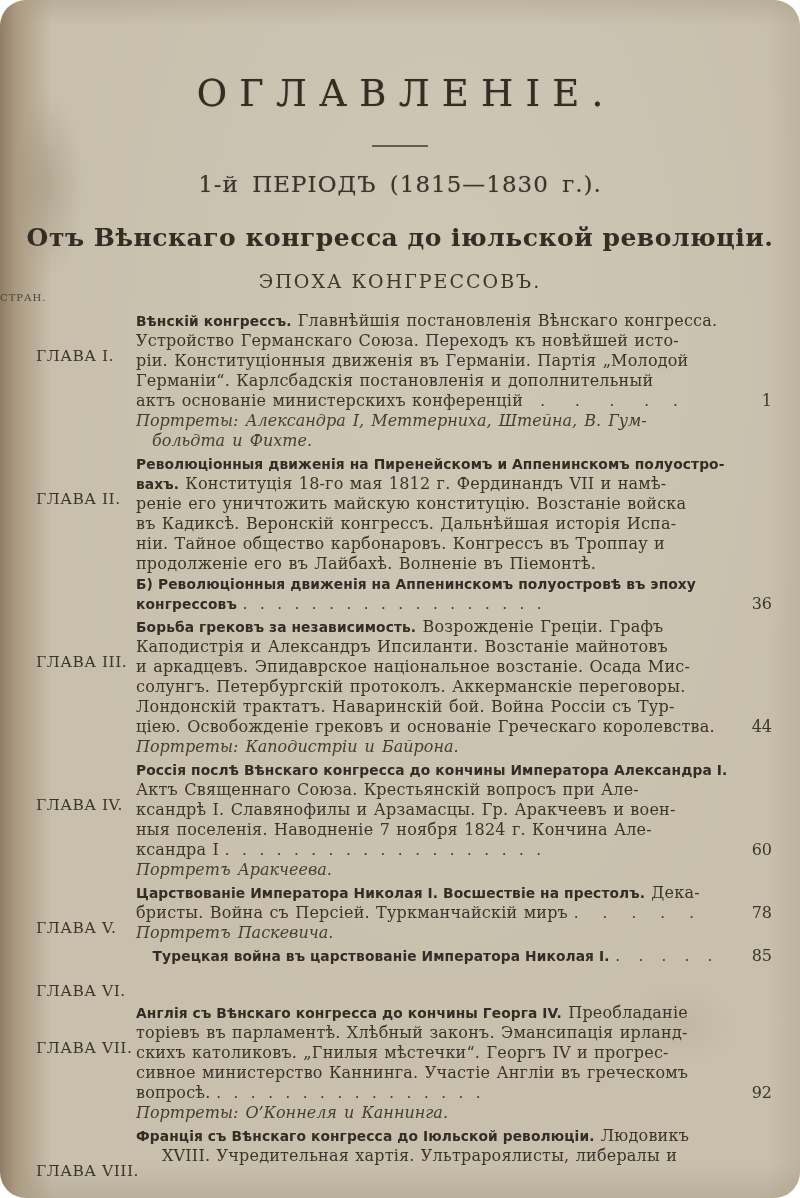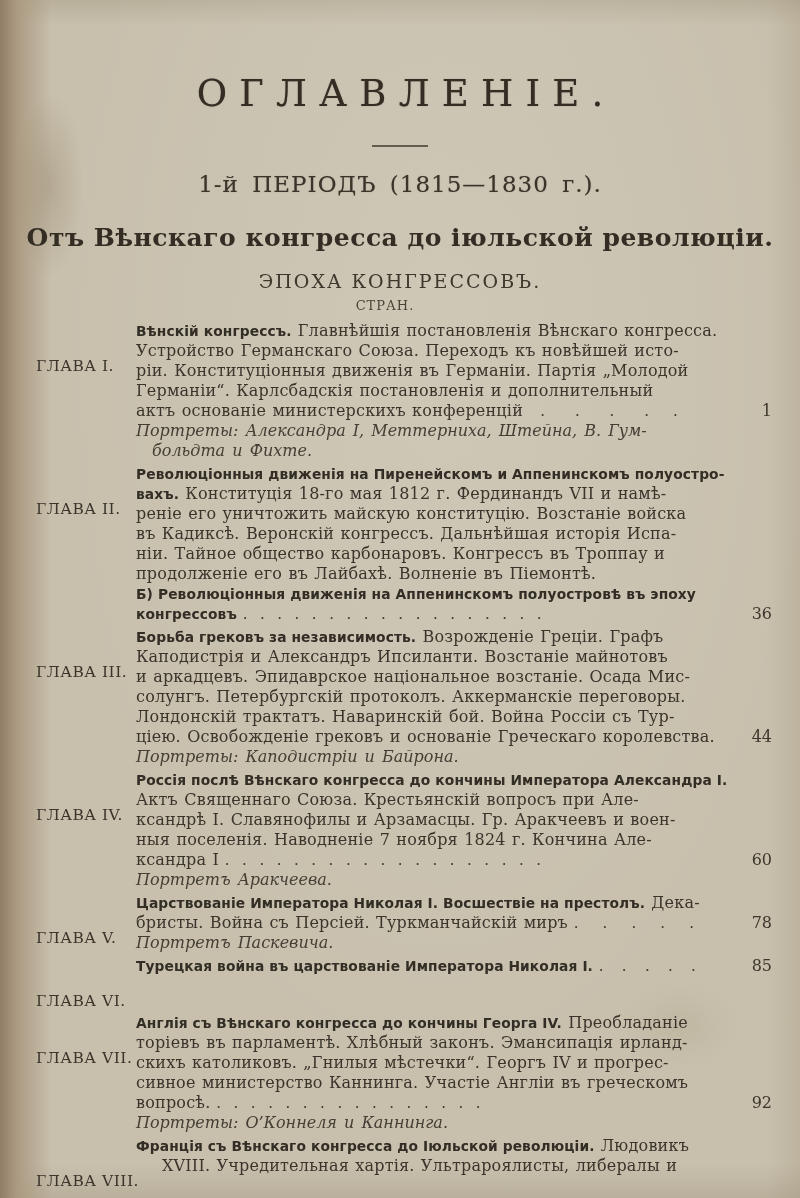--- a/index.html
+++ b/index.html
@@ -8,20 +8,21 @@
     position:relative;width:800px;height:1198px;
     background-color:#c8c0ad;
     background-image:
       radial-gradient(ellipse at 55% 30%, rgba(255,255,255,0.12), rgba(255,255,255,0) 62%),
       linear-gradient(90deg, #8f7d65 0px, #ab9a81 16px, rgba(200,192,172,0) 52px),
       linear-gradient(270deg, rgba(150,135,110,0.22) 0px, rgba(150,135,110,0) 34px),
       linear-gradient(180deg, rgba(145,133,108,0.28) 0px, rgba(145,133,108,0) 26px),
       linear-gradient(0deg, rgba(130,115,92,0.22) 0px, rgba(130,115,92,0) 34px);
     font-family:"DejaVu Serif", serif;
     color:#3a342b;
+    border-radius:26px;
   }
   .stain{position:absolute;border-radius:50%;pointer-events:none;}
   .stain1{left:14px;top:90px;width:70px;height:190px;background:radial-gradient(ellipse,rgba(120,98,70,0.25),rgba(120,98,70,0) 70%);}
   .stain2{left:620px;top:980px;width:120px;height:90px;background:radial-gradient(ellipse,rgba(140,120,90,0.12),rgba(140,120,90,0) 70%);}
   .stain3{left:200px;top:640px;width:60px;height:40px;background:radial-gradient(ellipse,rgba(130,110,85,0.10),rgba(130,110,85,0) 70%);}
 
   .content{position:absolute;left:0;top:0;width:100%;}
   .title{
     margin-top:72px;text-align:center;
     font-size:37px;letter-spacing:0.33em;text-indent:0.33em;
@@ -34,22 +35,22 @@
   }
   .subtitle{
     margin-top:26px;text-align:center;font-size:25px;font-weight:700;
     color:#332d24;letter-spacing:0.5px;
   }
   .section-heading{
     margin-top:18px;text-align:center;font-size:19px;letter-spacing:2px;
     color:#3d372c;
   }
   .page-col-header{
-    margin-top:6px;text-align:center;padding-right:30px;
-    font-size:13px;letter-spacing:1px;color:#4b4437;
+    text-align:left;padding-right:30px;
+    font-size:10px;letter-spacing:1px;color:#4b4437;
   }
   .toc{margin-top:8px;padding:0 28px 0 36px;}
   .entry{display:flex;margin-bottom:3px;}
   .entry-label{
     width:100px;flex:0 0 100px;font-size:15.5px;letter-spacing:0.5px;
     color:#3b352b;white-space:nowrap;padding-top:1px;margin-top:35px;
   }
   .entry-body{flex:1;min-width:0;}
   .toc-line{display:flex;align-items:baseline;line-height:20px;}
   .line-text{flex:1;min-width:0;white-space:nowrap;}
@@ -203,21 +204,21 @@
             </div>
             <div class="toc-line">
               <div class="line-text" style="display: inline;"><span class="seg-i">Портретъ Паскевича.</span></div>
             </div>
           </div>
         </div>
         <div class="entry">
           <div class="entry-label">ГЛАВА VI.</div>
           <div class="entry-body">
             <div class="toc-line">
-              <div class="line-text" style="display: inline;"><span class="seg-b">Турецкая война въ царствованіе Императора Николая I.</span><span class="seg-d"> .   .   .   .   .</span></div>
+              <div class="line-text" style="display: inline; text-align: center;"><span class="seg-b">Турецкая война въ царствованіе Императора Николая I.</span><span class="seg-d"> .   .   .   .   .</span></div>
               <span class="pg">85</span>
             </div>
           </div>
         </div>
         <div class="entry">
           <div class="entry-label">ГЛАВА VII.</div>
           <div class="entry-body">
             <div class="toc-line">
               <div class="line-text" style="display: inline;"><span class="seg-b">Англія съ Вѣнскаго конгресса до кончины Георга IV.</span><span class="seg-r"> Преобладаніе</span></div>
             </div>

